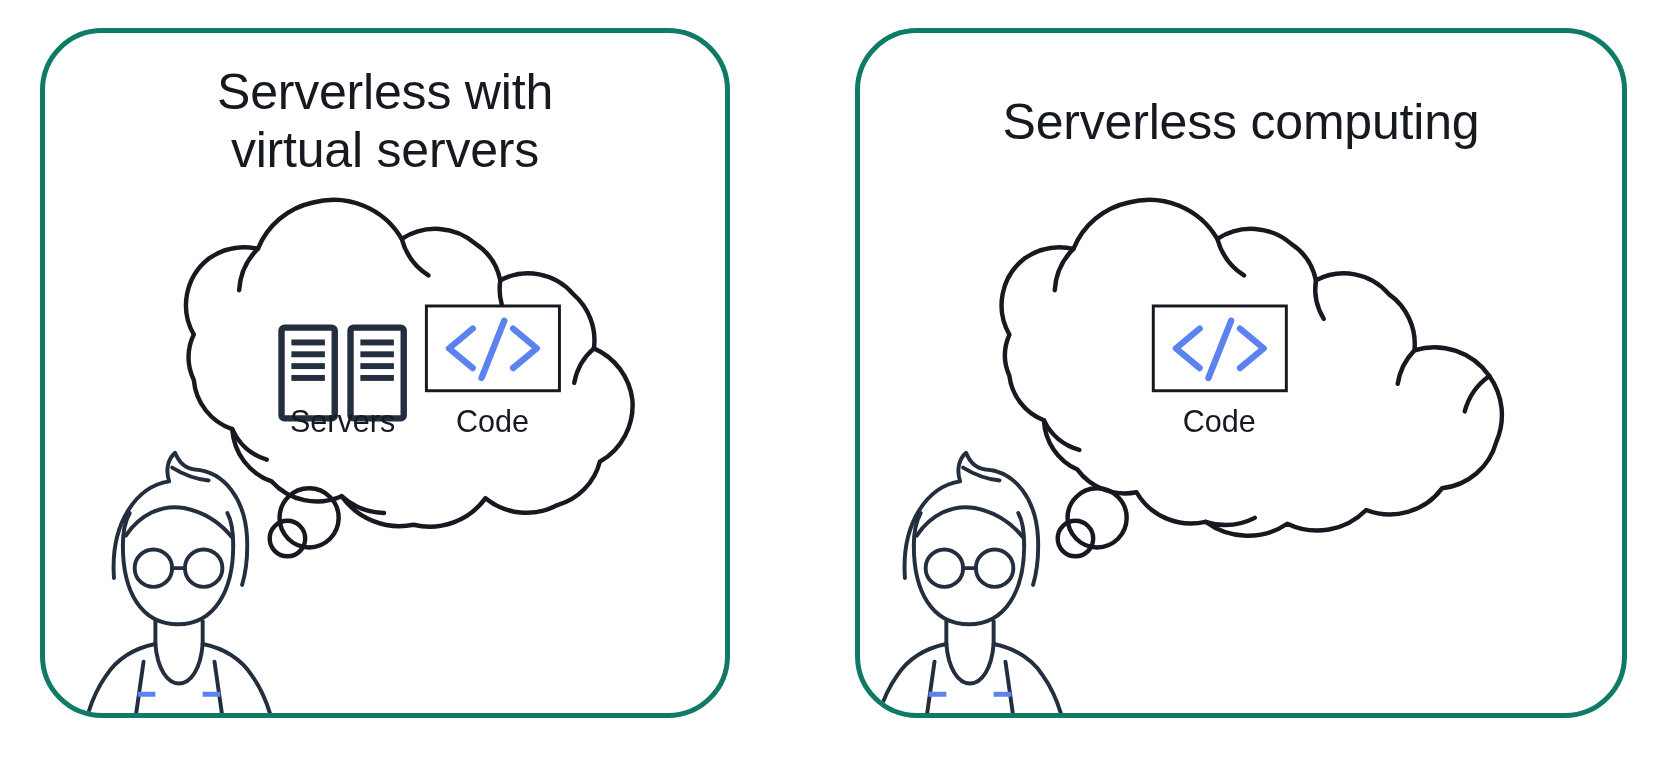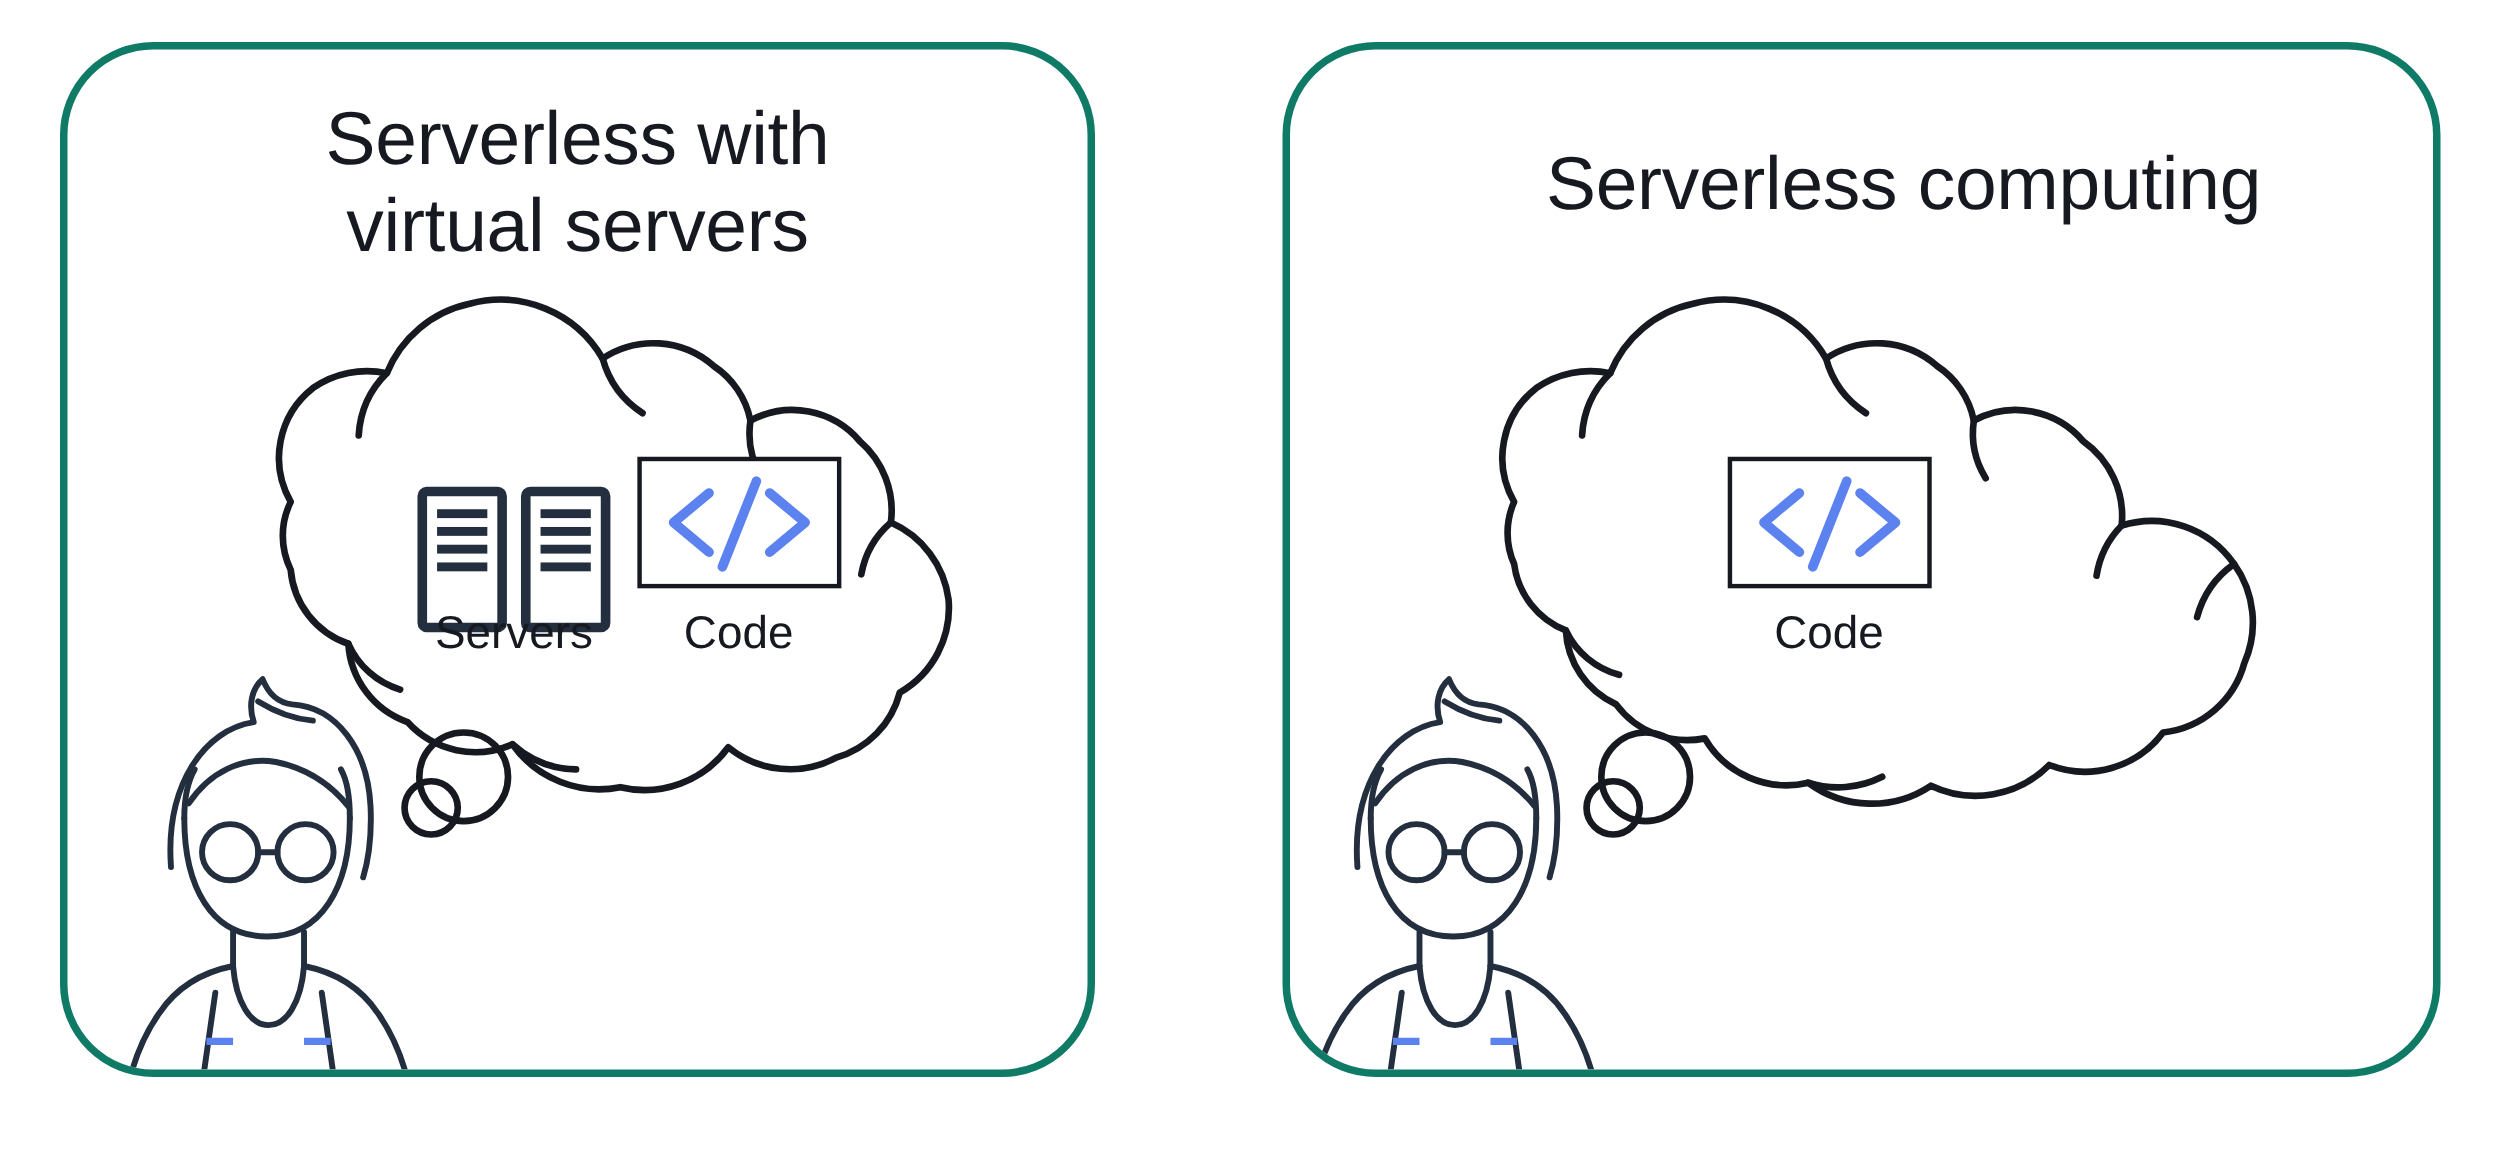--- a/index.html
+++ b/index.html
@@ -38,21 +38,21 @@
     text-align: center;
     color: #16191f;
     font-family: "Liberation Sans", sans-serif;
     font-size: 50px;
     font-weight: 400;
     line-height: 1.16;
     letter-spacing: -0.2px;
     white-space: pre-line;
   }
   .panel-left .panel-title  { top: 30px; }
-  .panel-right .panel-title { top: 60px; padding-left: 28px; }
+  .panel-right .panel-title { top: 60px; }
 
   .art {
     position: absolute;
     left: 0;
     top: 0;
     width: 100%;
     height: 100%;
   }
   .art svg { display: block; width: 100%; height: 100%; }
 

